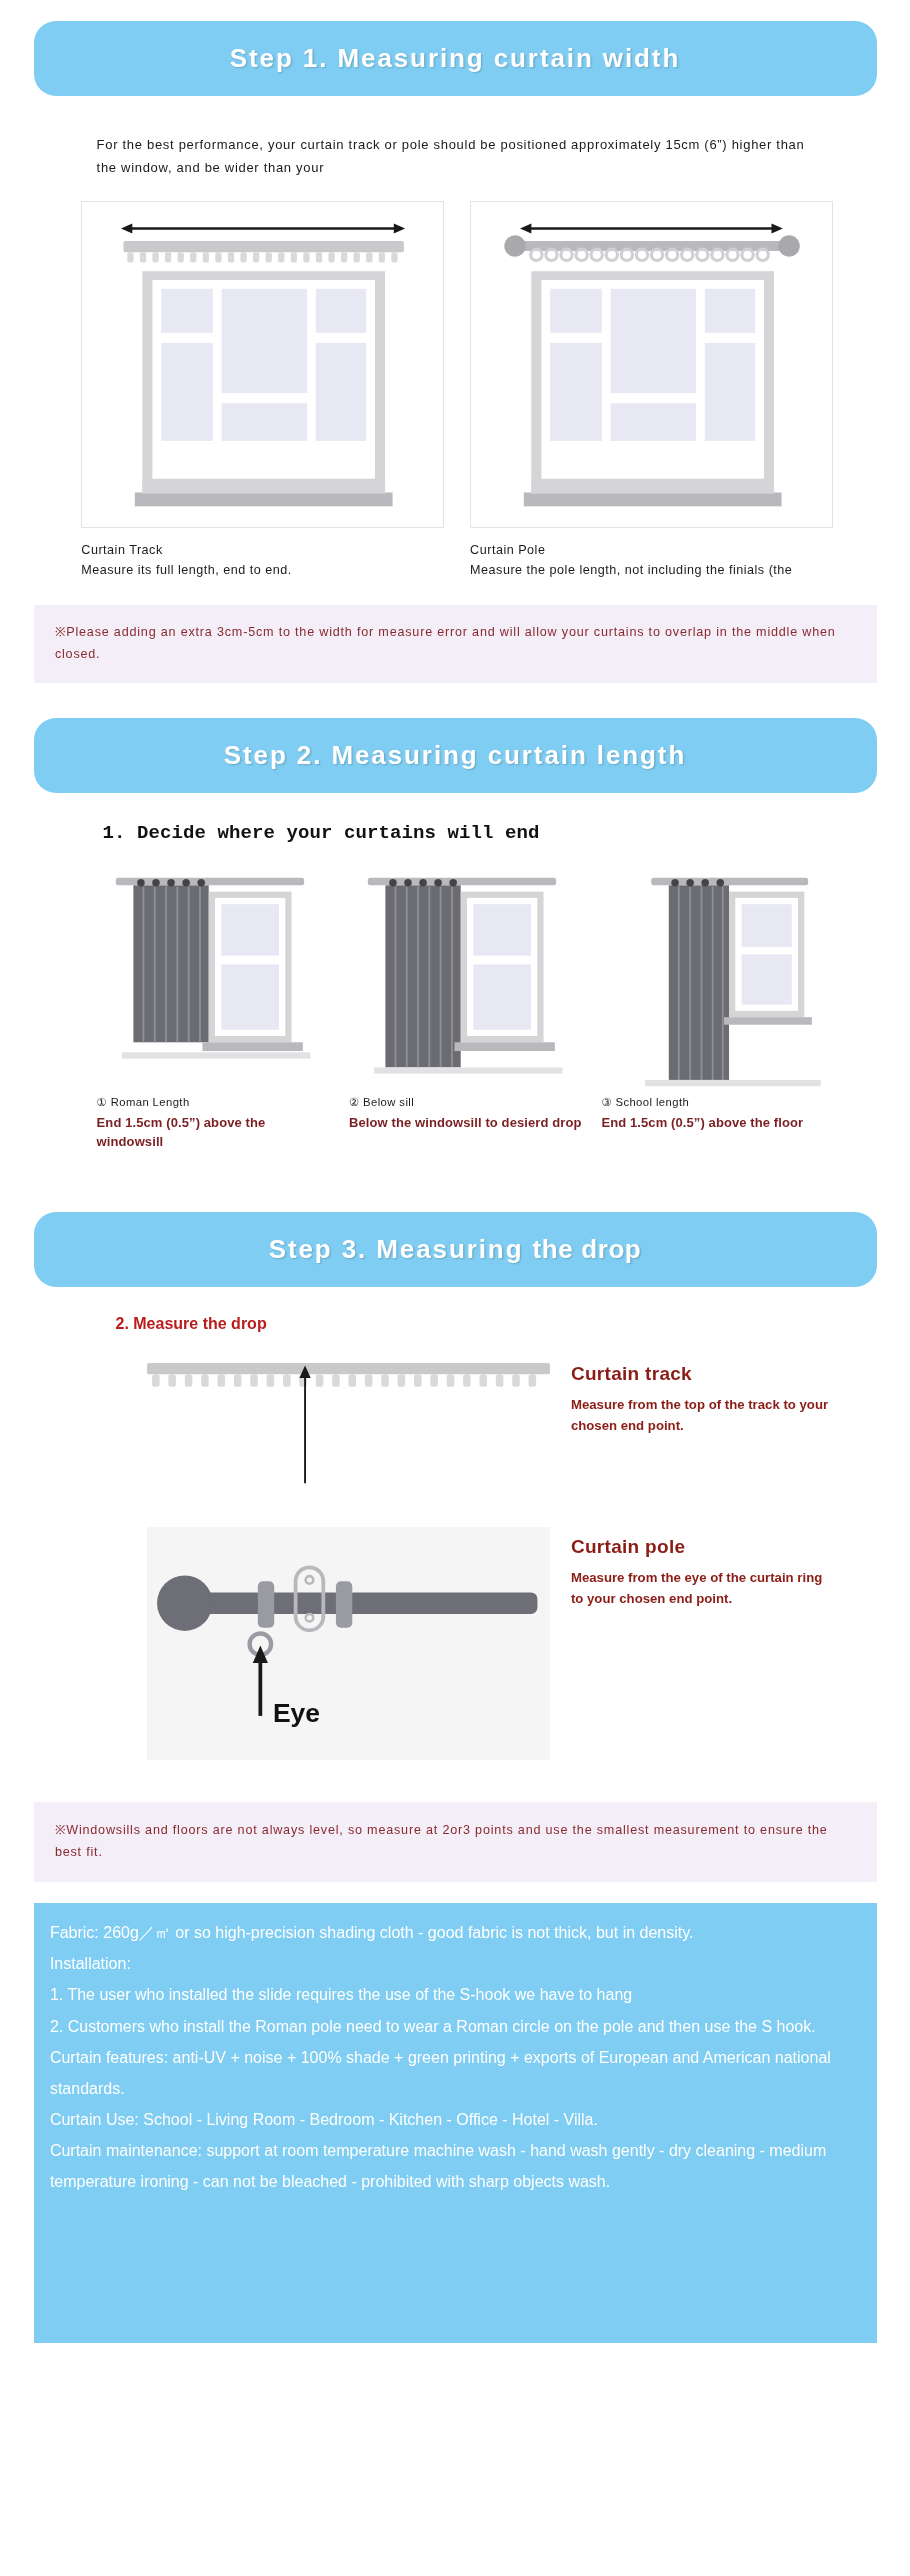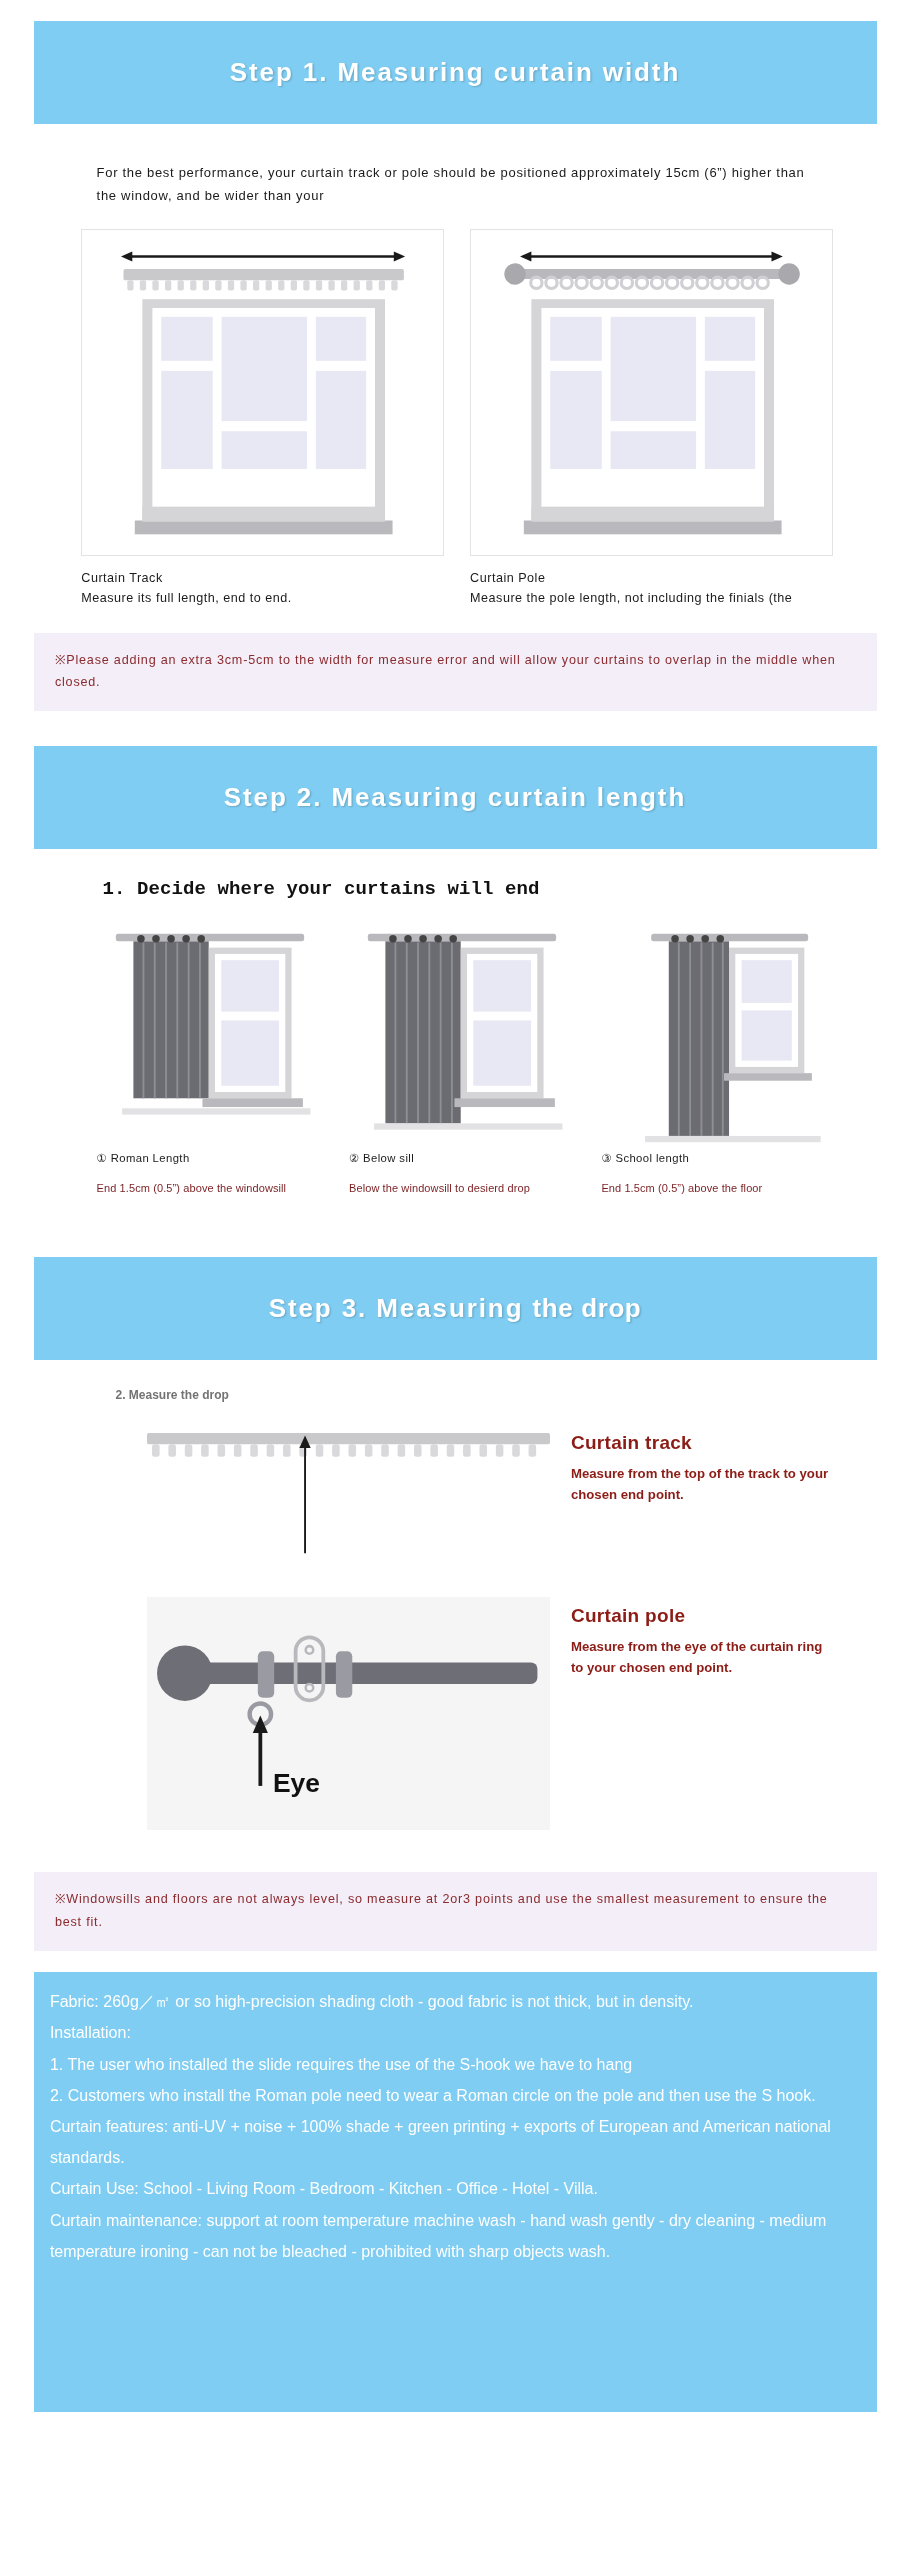--- a/index.html
+++ b/index.html
@@ -13,26 +13,27 @@
   .page {
     width: 910px;
     min-height: 2576px;
     position: relative;
     background:#fff;
   }
 
   
   .step-banner {
     background: #7fcdf2;
-    height: 103px;
+    height: 75px;
     display:flex;
     align-items:center;
     justify-content:center;
     margin: 0 auto;
     width: 843px;
+    border-radius: 22px;
   }
   .step-banner .txt {
     color:#ffffff;
     font-size: 26px;
     font-weight: bold;
     letter-spacing: 1.9px;
     text-shadow: 1.3px 1.3px 1.9px rgba(0,0,0,0.18);
   }
   .step-banner .txt .sub {
     font-weight: bold;
@@ -110,35 +111,35 @@
   }
   .three-cell { width: 236px; }
   .scene { width: 236px; height: 226px; position:relative; }
   .scene-title {
     margin-top: 6.3px;
     font-size: 11.3px;
     color:#1b1b1b;
     letter-spacing: 0.4px;
   }
   .scene-desc {
-    margin-top: 16px;
-    font-size: 11px;
+    margin-top: 5px;
+    font-size: 13px;
     color:#7a1f22;
-    font-weight: normal;
+    font-weight: bold;
     letter-spacing: 0.1px;
     line-height:1.45;
   }
 
   
   .sub-head2 {
     width: 843px;
     margin: 28px auto 0 auto;
-    font-size: 12px;
-    font-weight: bold;
-    color:#737373;
+    font-size: 16px;
+    font-weight: bold;
+    color:#b91c1c;
     padding-left: 82px;
   }
   .drop-row {
     display:flex;
     width: 755px;
     margin: 21.4px auto 0 auto;
     padding-left: 69px;
     align-items: flex-start;
   }
   .drop-art { width: 403px; position: relative; }

